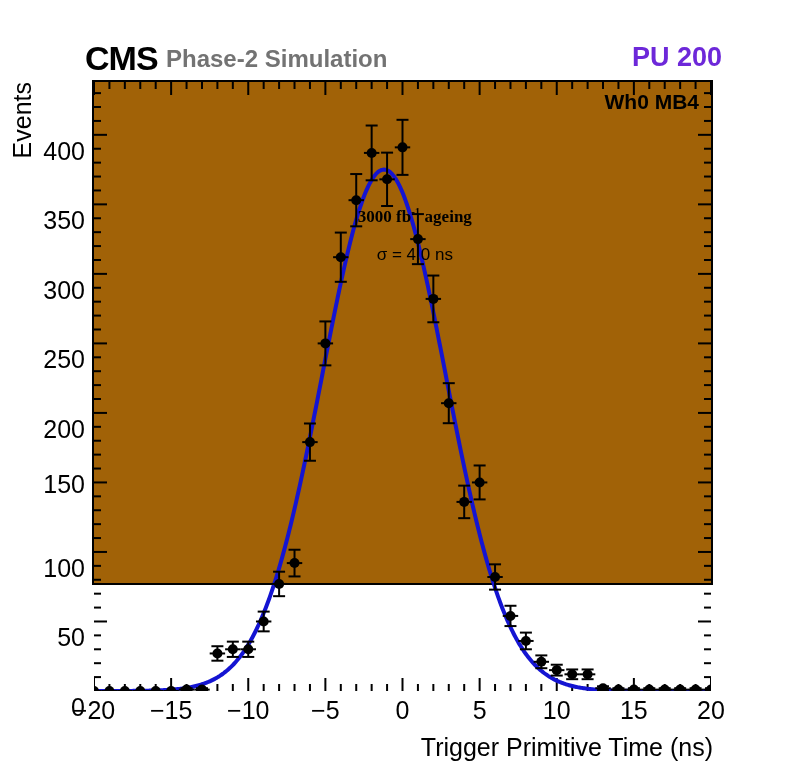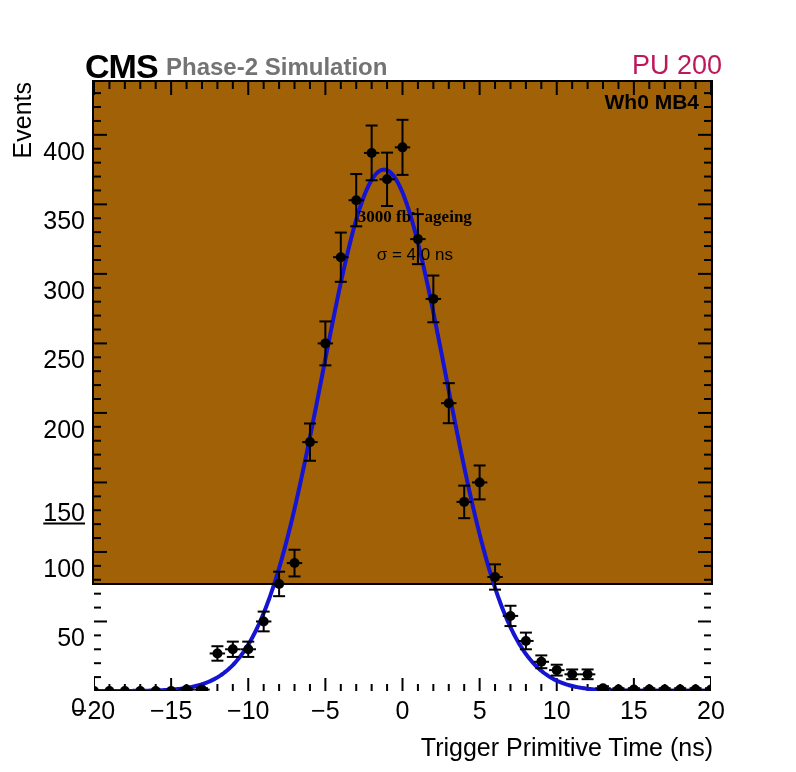--- a/index.html
+++ b/index.html
@@ -5,38 +5,38 @@
   html,body{margin:0;padding:0;}
   body{
     width:796px;height:772px;
     background:#ffffff;
     font-family:"Liberation Sans", sans-serif;
     overflow:hidden;
   }
   #root{position:relative;width:796px;height:772px;}
 
   
-  .hdr{position:absolute;left:0;top:0;width:796px;height:80px;margin-top:8px;}
+  .hdr{position:absolute;left:0;top:0;width:796px;height:80px;}
   .cms{
     position:absolute;left:85px;top:41px;
     font-weight:bold;font-size:34px;letter-spacing:-1px;
     color:#000;line-height:34px;
   }
   .phase2{
     position:absolute;left:166px;top:47px;
     font-weight:bold;font-size:24px;color:#737373;line-height:24px;
   }
   .prelim{
     position:absolute;left:378px;top:48px;
     font-family:"Liberation Serif", serif;
     font-style:italic;font-size:23px;color:#000;line-height:23px;
   }
   .pu{
     position:absolute;left:632px;top:44px;
-    font-weight:normal;font-size:27px;color:#be185d;line-height:27px;
+    font-weight:bold;font-size:27px;color:#6d28d9;line-height:27px;
   }
 
   
   .frame{
     position:absolute;
     left:92px;top:80px;
     width:621px;height:505px;
     border:2px solid #000;
     box-sizing:border-box;
     background:#a16207;
@@ -105,21 +105,21 @@
       <div class="xlab" style="left: 402.5px; top: 696px;">0</div>
       <div class="xlab" style="left: 479.625px; top: 696px;">5</div>
       <div class="xlab" style="left: 556.75px; top: 696px;">10</div>
       <div class="xlab" style="left: 633.875px; top: 696px;">15</div>
       <div class="xlab" style="left: 711px; top: 696px; text-align: center;">20</div>
     </div>
   <div id="ylabels">
       <div class="ylab" style="right: 711px; top: 691px;">0</div>
       <div class="ylab" style="right: 711px; top: 621.479px;">50</div>
       <div class="ylab" style="right: 711px; top: 551.959px;">100</div>
-      <div class="ylab" style="right: 711px; top: 496px; text-decoration: underline;">150</div>
+      <div class="ylab" style="right: 711px; top: 468px;">150</div>
       <div class="ylab" style="right: 711px; top: 412.918px;">200</div>
       <div class="ylab" style="right: 711px; top: 343.397px;">250</div>
       <div class="ylab" style="right: 711px; top: 273.877px;">300</div>
       <div class="ylab" style="right: 711px; top: 204.356px;">350</div>
       <div class="ylab" style="right: 711px; top: 134.836px;">400</div>
     </div>
 
   <div class="frame">
     <div class="inlabel">Wh0 MB4</div>
     <div class="ann-lumi"><span>3000 fb</span><sup>-1</sup><span> ageing</span></div>

